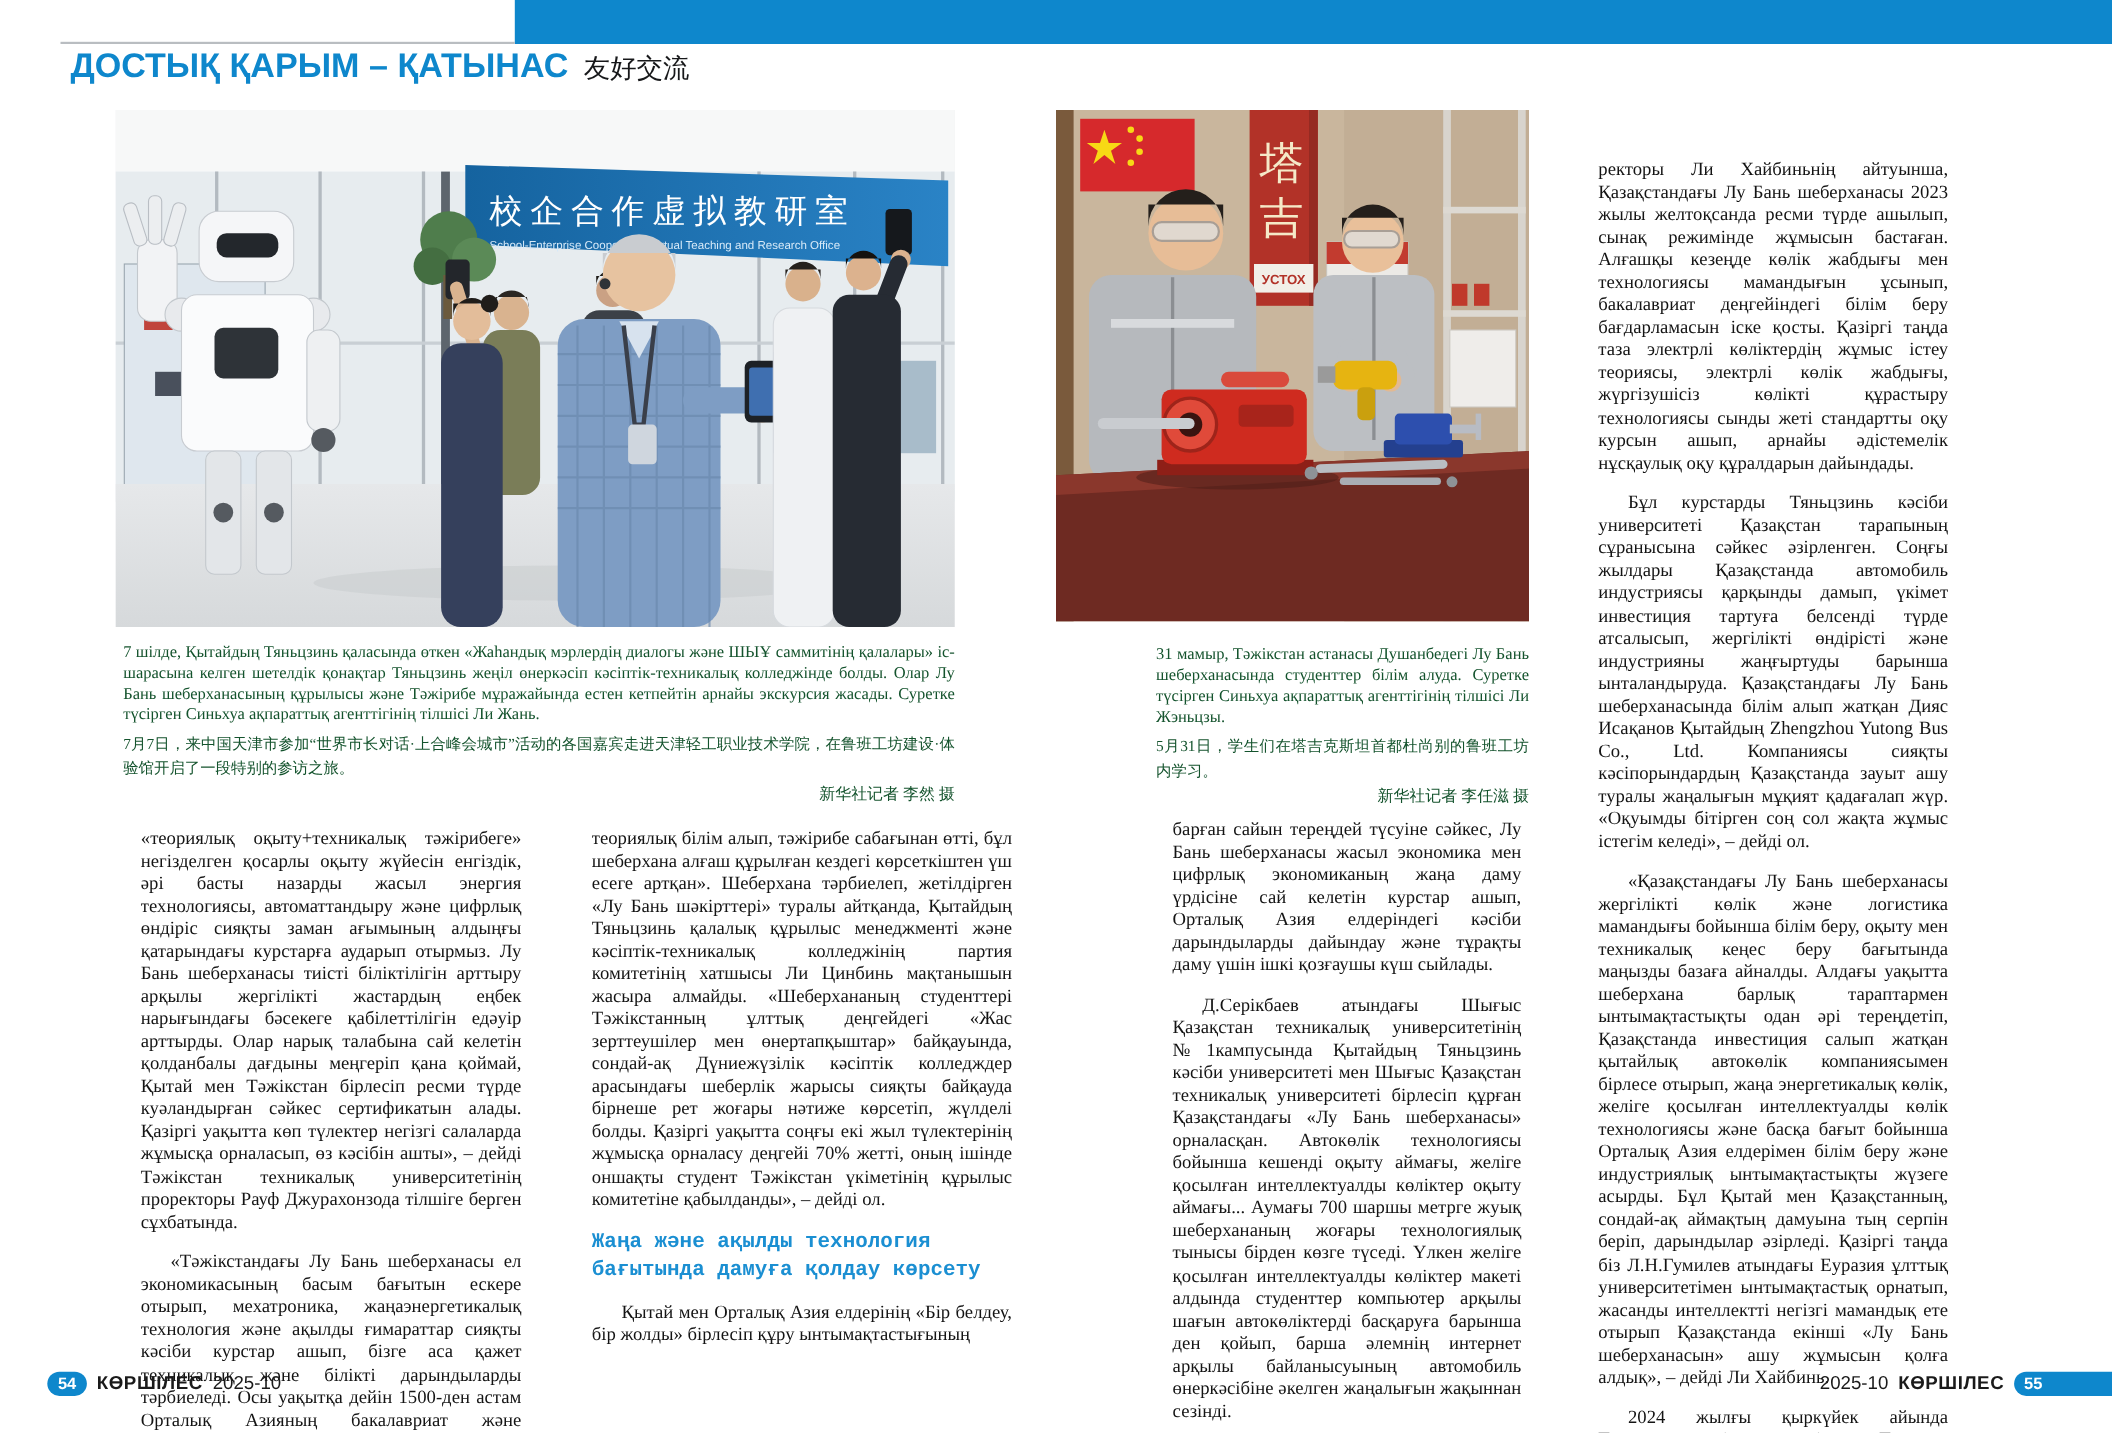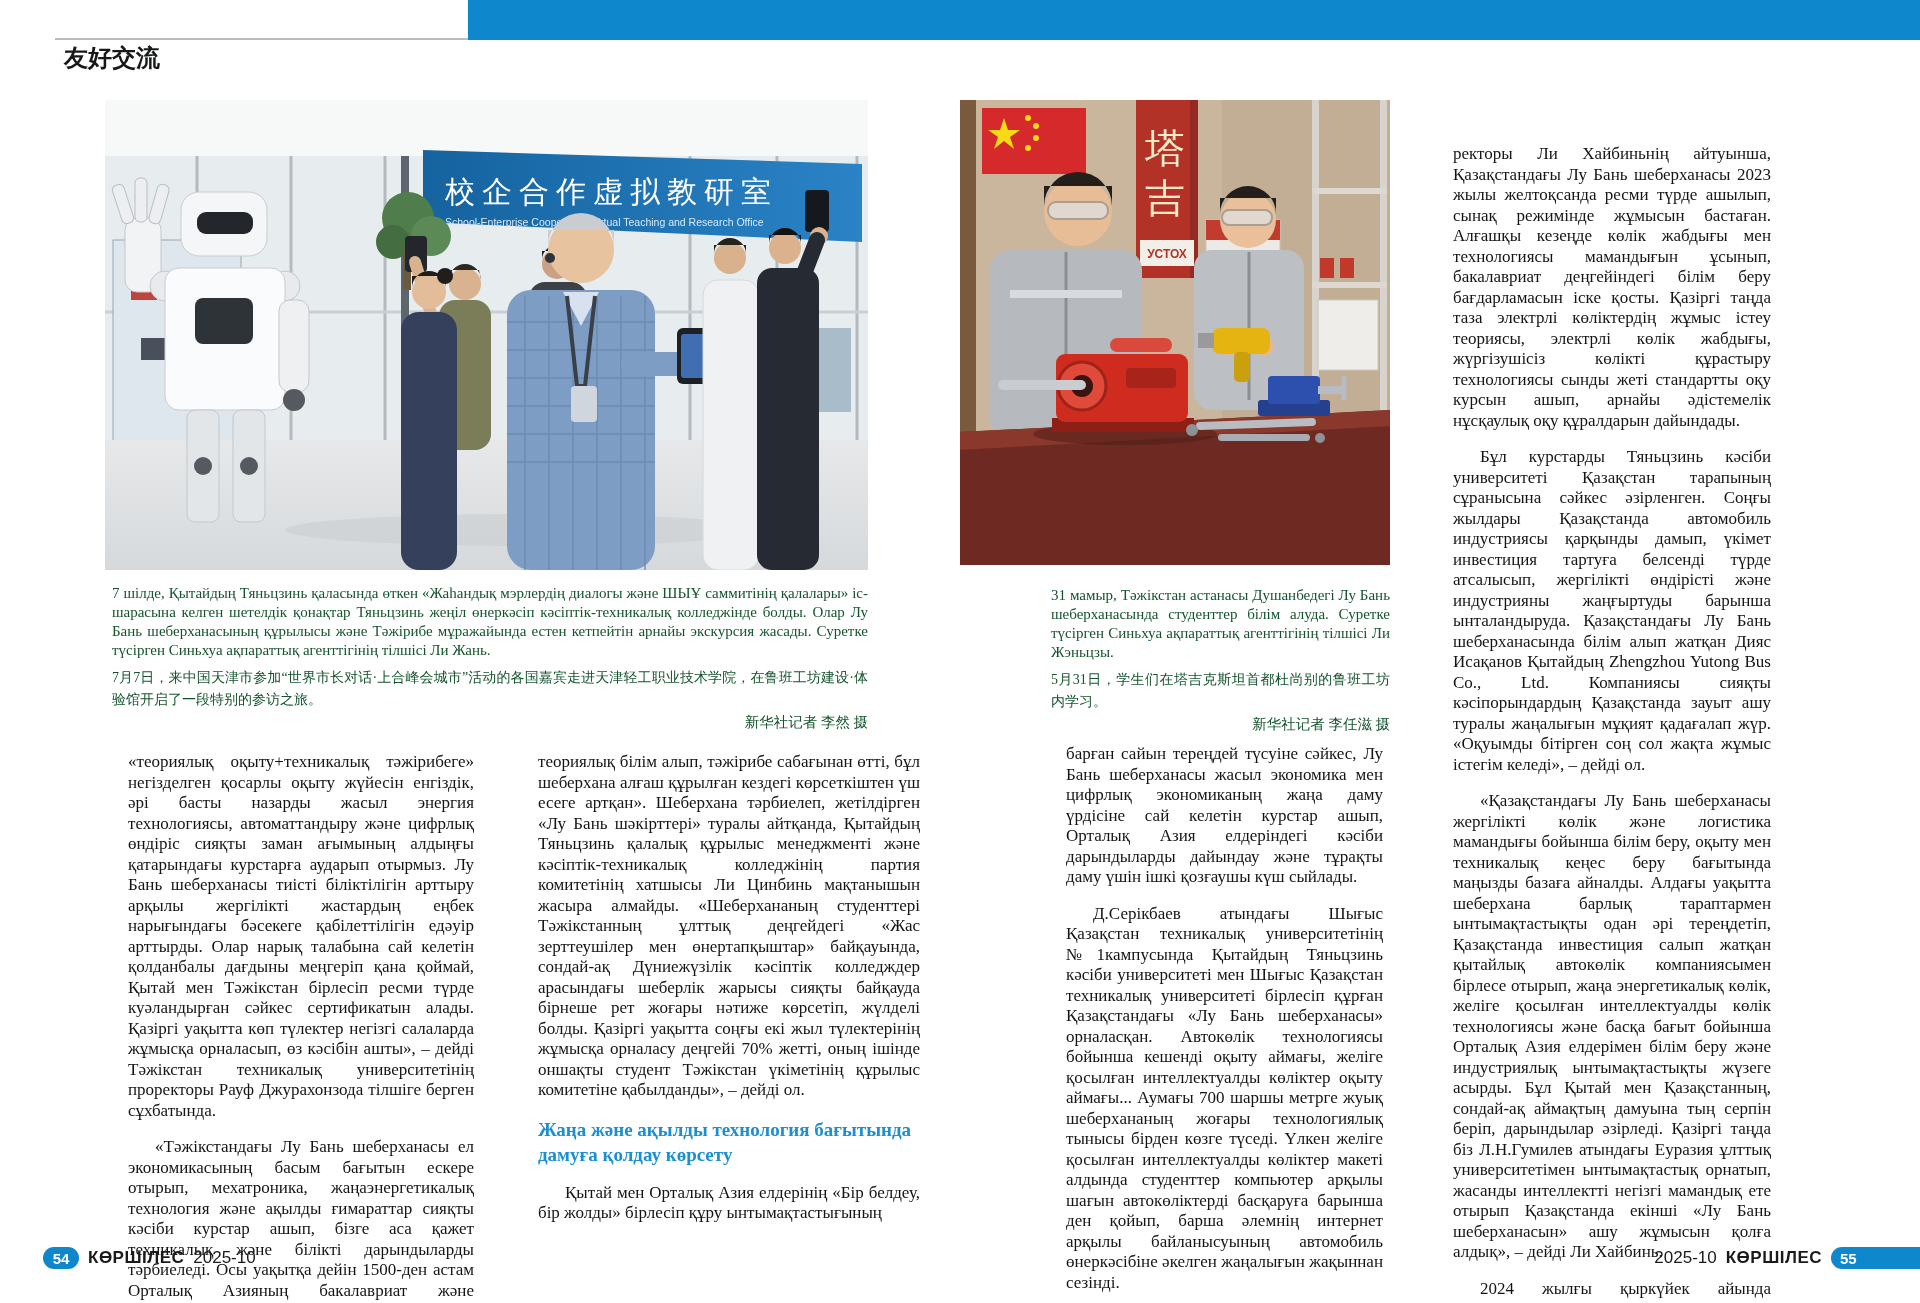--- a/index.html
+++ b/index.html
@@ -7,21 +7,21 @@
        font-family:"Liberation Serif",serif;color:#141414}
 
   
   .topbar{position:absolute;left:468px;top:0;width:1452px;height:40px;background:var(--accent-blue,#0e87cc)}
   .topline{position:absolute;left:55px;top:38px;width:413px;height:2px;background:#b9bdc1}
 
   
   .masthead{position:absolute;left:64px;top:42px;display:flex;align-items:baseline;gap:14px;
             font-family:"Liberation Sans",sans-serif;white-space:nowrap}
   .title{color:var(--accent-blue,#0e87cc);font-size:31px;font-weight:bold}
-  .title-zh{font-size:24px;color:#17181a;font-weight:bold}
+  .title-zh{font-size:24px;color:#17181a;font-weight:normal}
 
   
   .photo{position:absolute;display:block}
   #photoL{left:105px;top:100px;width:763px;height:470px}
   #photoR{left:960px;top:100px;width:430px;height:465px}
 
   
   .cap{position:absolute;text-align:justify;color:#14532d}
   .capL{left:112px;top:584px;width:756px}
   .capR{left:1051px;top:586px;width:339px}
@@ -30,41 +30,42 @@
   .cap .credit{text-align:right;margin:0;font-size:14.5px;line-height:22px}
 
   
   .bodycol{position:absolute;font-size:17px;line-height:20.5px;text-align:justify}
   .bodycol p{margin:16px;text-indent:27px}
   .bodycol p.cont{text-indent:0}
   #col1{left:112px;top:736px;width:378px}
   #col2{left:522px;top:736px;width:414px}
   #col3{left:1050px;top:728px;width:349px}
   #col4{left:1437px;top:128px;width:350px}
-  .subhead{font-family:Liberation Serif, serif;font-weight:bold;text-align:left;
+  .subhead{font-family:Liberation Mono, monospace;font-weight:bold;text-align:left;
            color:var(--subheading-blue,#1b8fd2);font-size:19px;line-height:25px;margin:15px 0 12px;text-indent:0 !important}
 
   
   .footer{position:absolute;top:1247px;height:22px;display:flex;align-items:center;gap:9px;
           font-family:"Liberation Sans",sans-serif;font-size:17px;color:#1a1a1a;white-space:nowrap}
   .footL{left:43px}
   .footR{right:0}
   .mag{font-weight:bold;letter-spacing:.5px}
   .badge{background:var(--accent-blue,#0e87cc);color:#fff;font-weight:bold;font-size:15px;height:22px;
          display:flex;align-items:center;font-family:"Liberation Sans",sans-serif}
   .badgeL{width:36px;border-radius:11px;justify-content:center}
   .badgeR{width:80px;border-radius:11px 0 0 11px;justify-content:flex-start;padding-left:9px}
 </style>
 </head>
 <body>
 
 <div class="topbar"></div>
 <div class="topline"></div>
 
 <div class="masthead">
+  <span class="title">ДОСТЫҚ ҚАРЫМ – ҚАТЫНАС</span>
   <span class="title-zh">友好交流</span>
 </div>
 
 <svg id="photoL" class="photo" viewBox="0 0 763 470" xmlns="http://www.w3.org/2000/svg">
   <defs>
     <linearGradient id="signGrad" x1="0" y1="0" x2="1" y2="0">
       <stop offset="0" stop-color="#15639f"></stop>
         <stop offset="1" stop-color="#2a83c6"></stop>
     </linearGradient>
     <linearGradient id="floorGrad" x1="0" y1="0" x2="0" y2="1">

